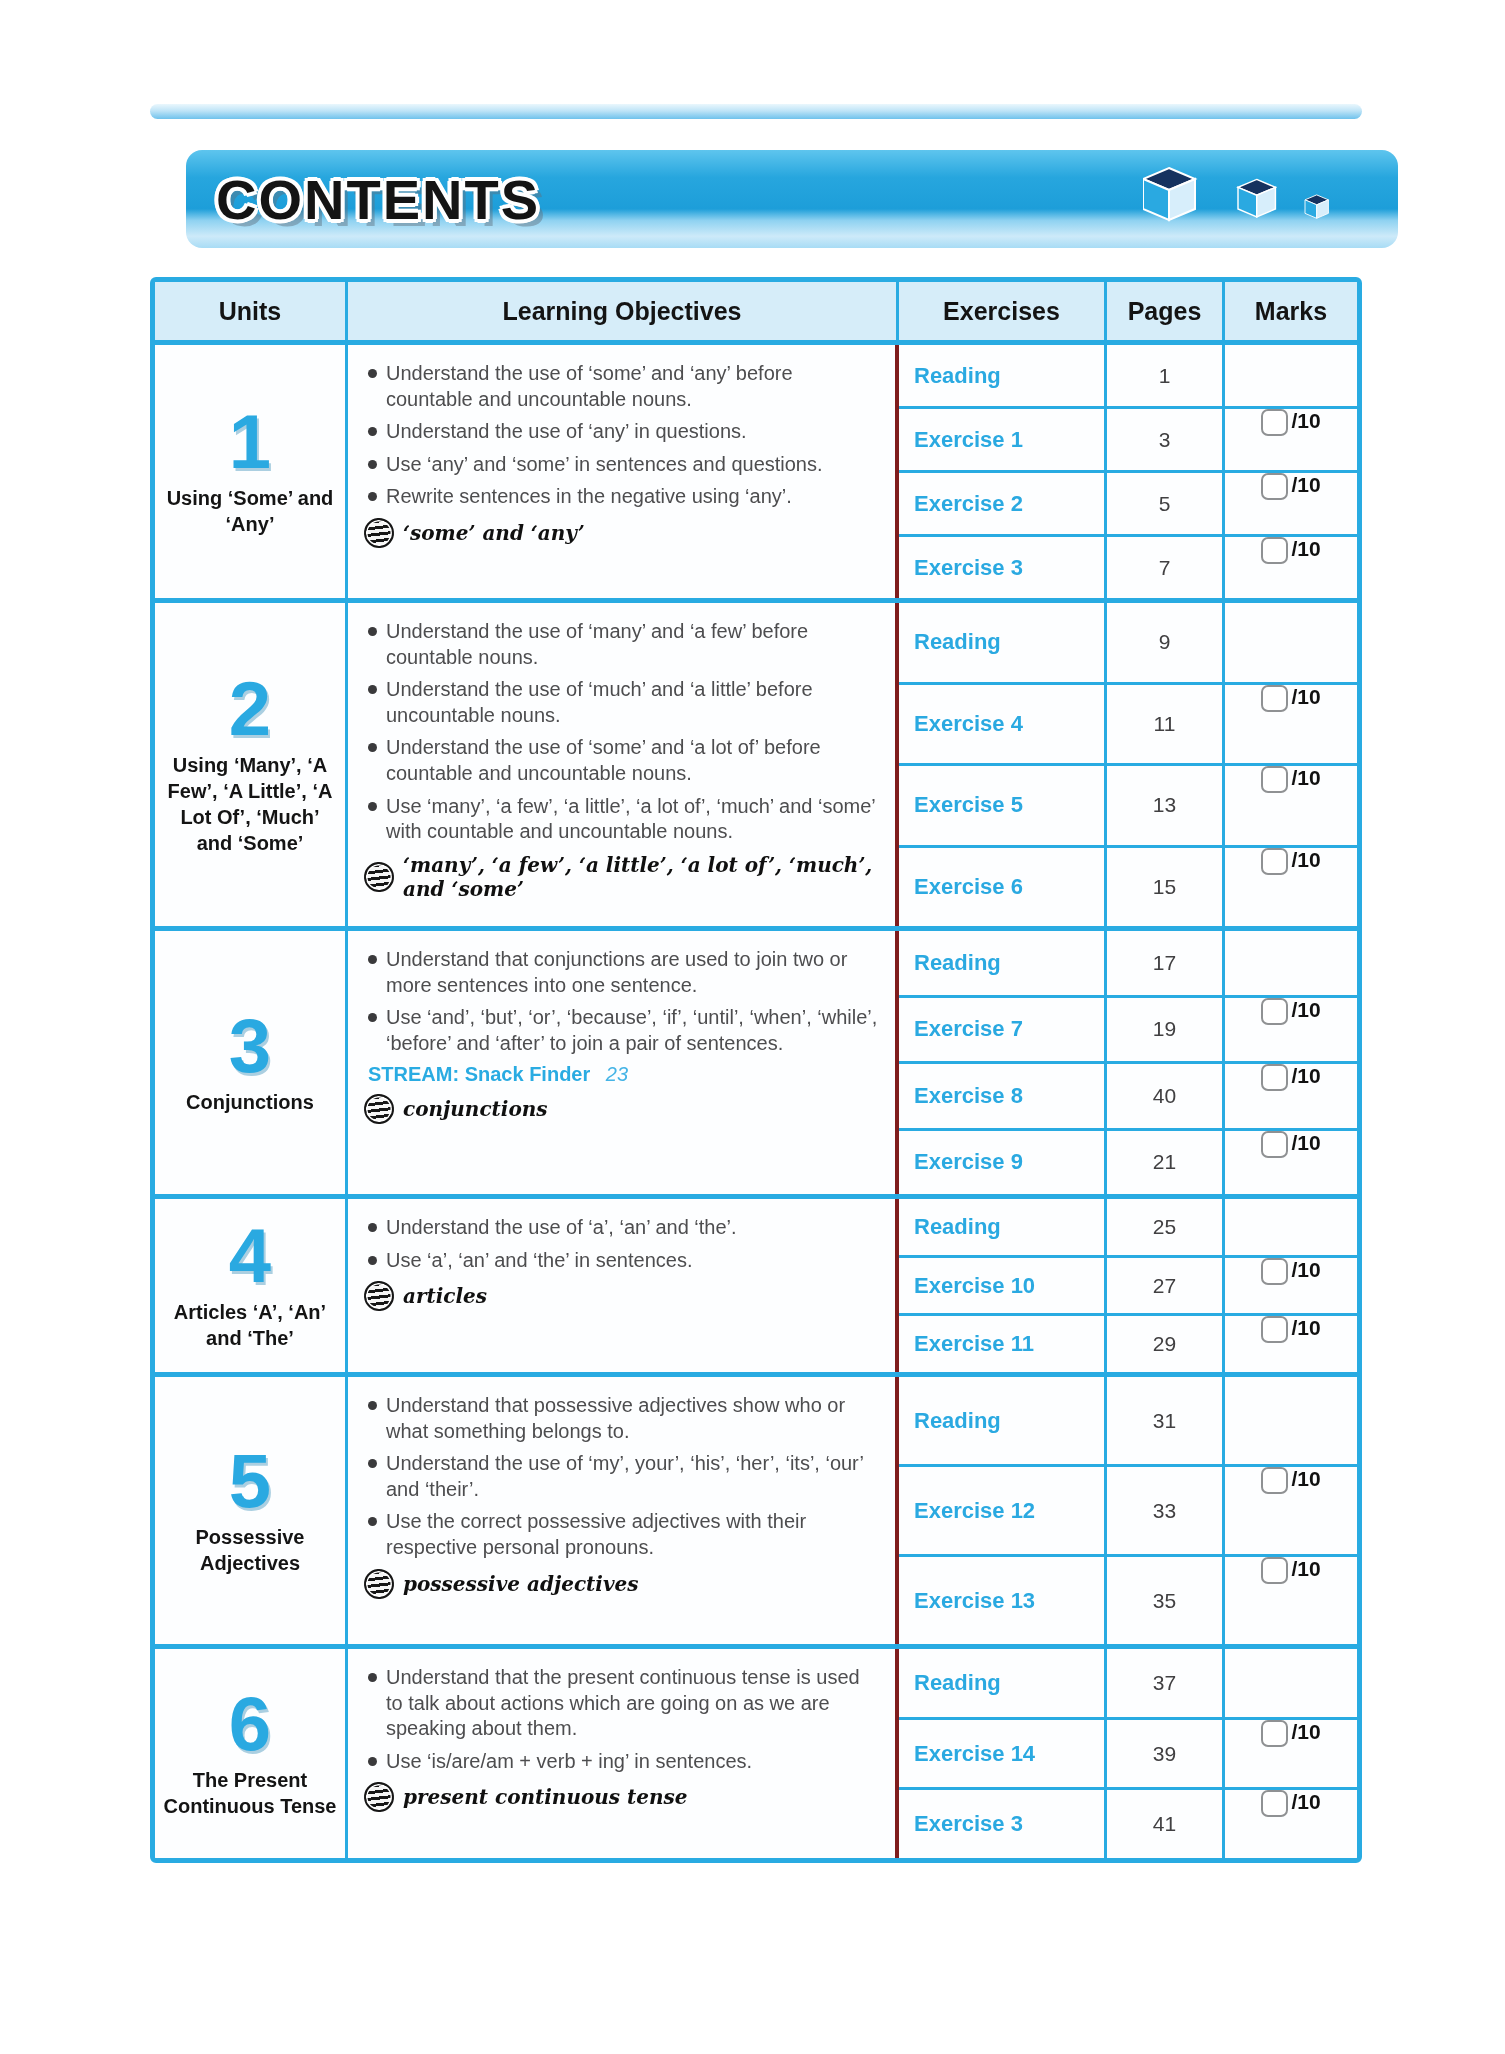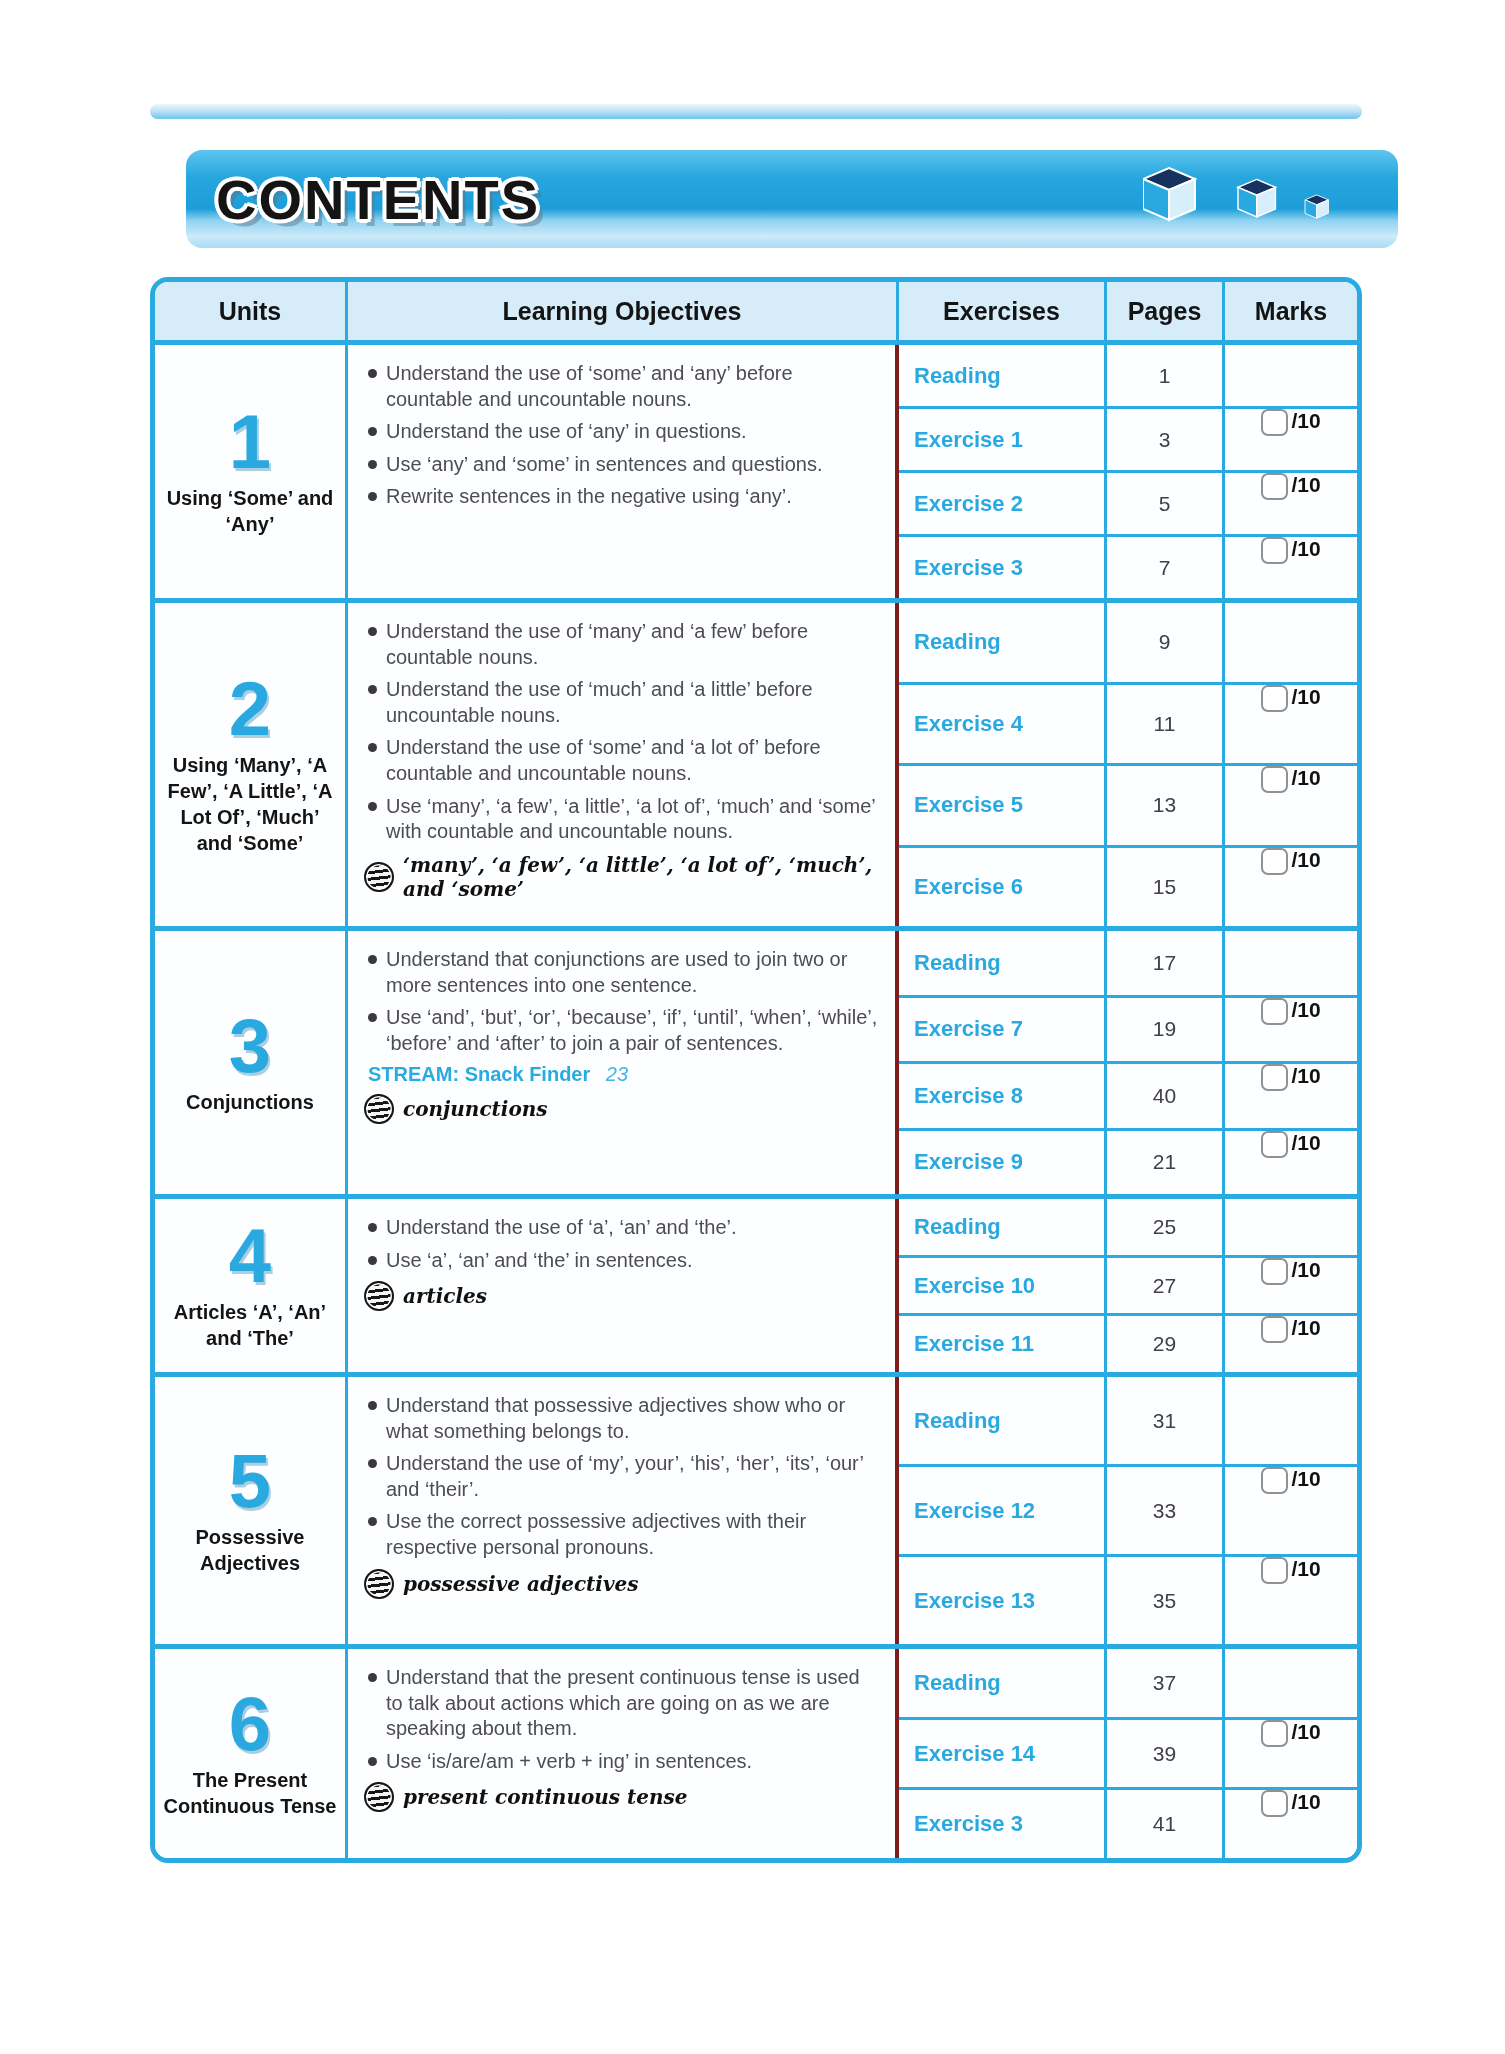--- a/index.html
+++ b/index.html
@@ -19,21 +19,21 @@
     display: flex; align-items: center; margin-left: 36px; }
   .banner-title { margin-left: 30px; font-size: 56px; font-weight: 800; letter-spacing: 2px; color: #141414;
     text-shadow:
       -3px -3px 0 #fff, 3px -3px 0 #fff, -3px 3px 0 #fff, 3px 3px 0 #fff,
       -4px 0 0 #fff, 4px 0 0 #fff, 0 -4px 0 #fff, 0 4px 0 #fff,
       7px 7px 0 rgba(95,110,125,.45); }
   .cubes { position: absolute; right: 45px; top: 16px; }
 
   
   .toc { position: absolute; left: 150px; top: 277px; width: 1212px;
-    border: 5px solid #29abe2; border-radius: 18px; background: #fff; overflow: hidden; }
+    border: 5px solid #29abe2; border-radius: 6px; background: #fff; overflow: hidden; }
   .thead { display: flex; height: 58px; background: #d6edf9; }
   .th { display: flex; align-items: center; justify-content: center;
     font-size: 25px; font-weight: bold; color: #141414; border-right: 3px solid #29abe2; }
   .th:last-child { border-right: none; }
   .w1 { width: 193px; } .w2 { width: 551px; } .w3 { width: 208px; } .w4 { width: 118px; } .w5 { width: 132px; }
 
   .unit { display: flex; border-top: 5px solid #29abe2; }
   .u1 { height: 258px; } .u2 { height: 328px; } .u3 { height: 268px; }
   .u4 { height: 178px; } .u5 { height: 272px; } .u6 { height: 214px; }
 
@@ -111,20 +111,24 @@
         <div class="unit-number">1</div>
         <div class="unit-title">Using ‘Some’ and ‘Any’</div>
       </div>
       <div class="cell-objectives">
         <ul class="obj-list">
           <li>Understand the use of ‘some’ and ‘any’ before countable and uncountable nouns.</li>
           <li>Understand the use of ‘any’ in questions.</li>
           <li>Use ‘any’ and ‘some’ in sentences and questions.</li>
           <li>Rewrite sentences in the negative using ‘any’.</li>
         </ul>
+        <div class="keywords">
+          <span class="kw-icon"></span>
+          <span class="kw-text">‘some’ and ‘any’</span>
+        </div>
       </div>
       <div class="cell-subrows">
         <div class="sub-row">
           <div class="sub-ex">Reading</div>
           <div class="sub-pg">1</div>
           <div class="sub-mk"></div>
         </div>
         <div class="sub-row">
           <div class="sub-ex">Exercise 1</div>
           <div class="sub-pg">3</div>

